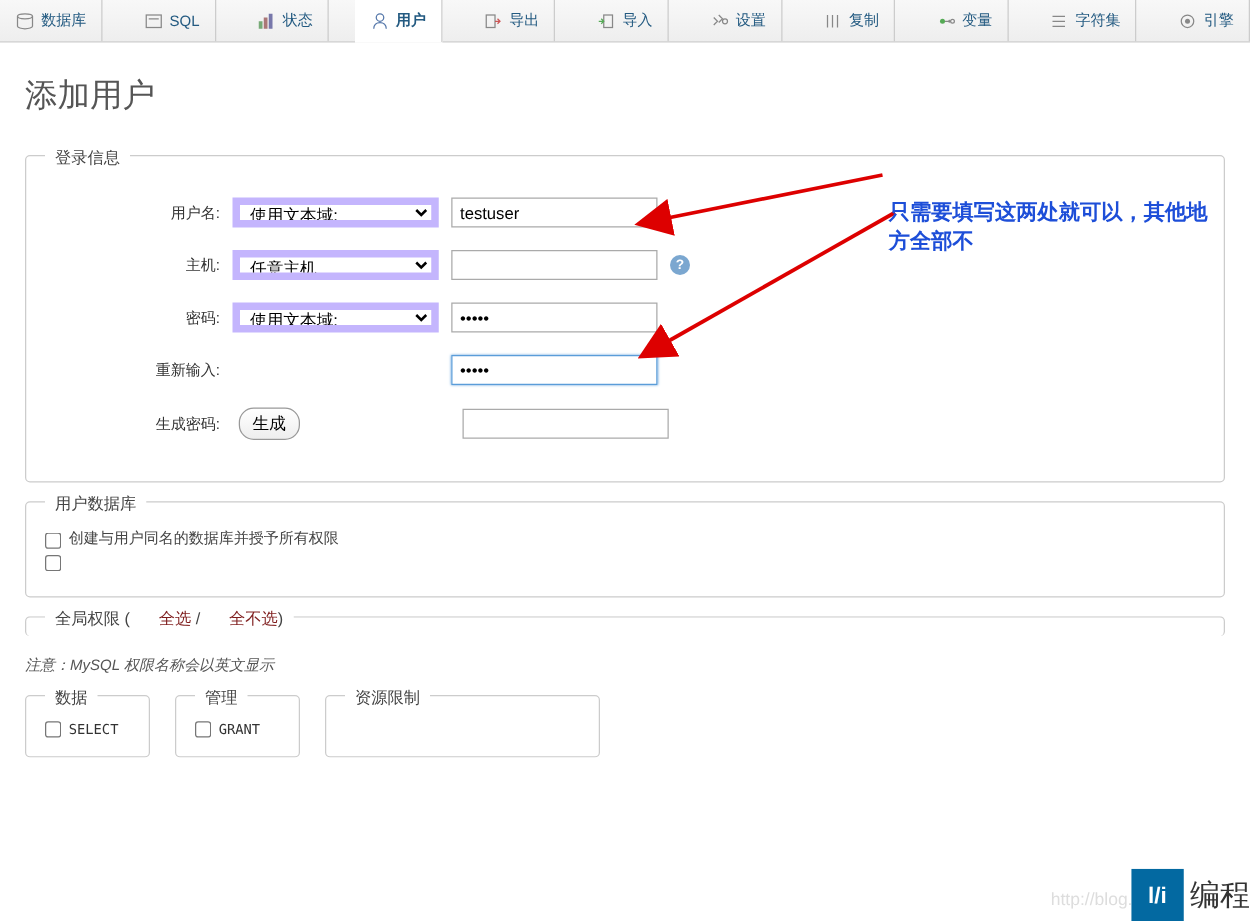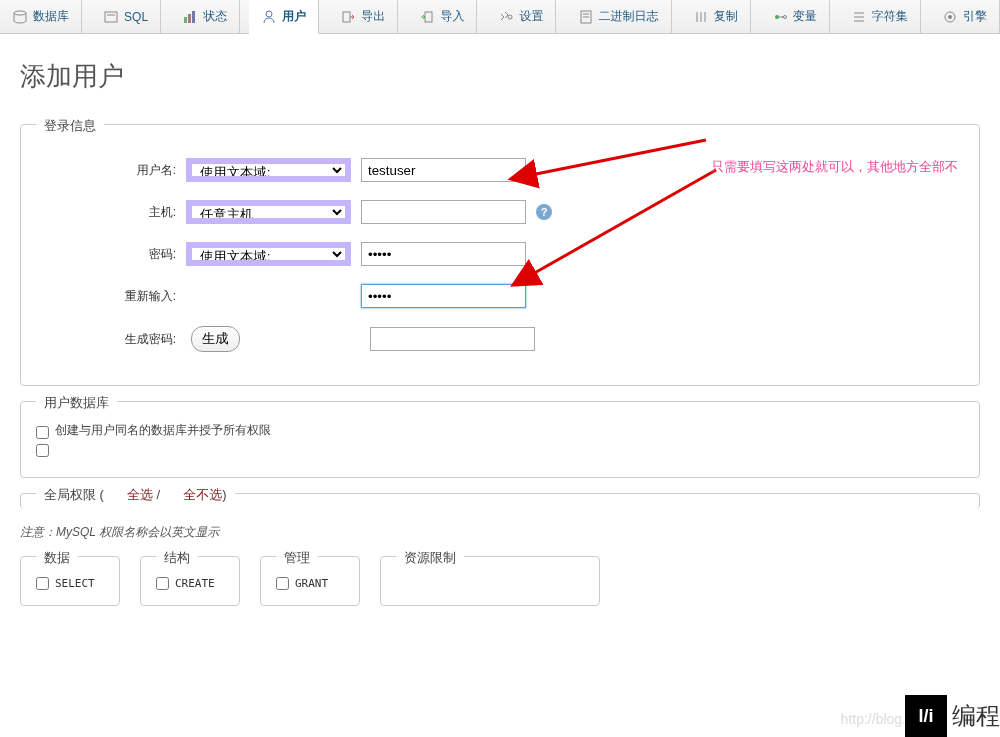--- a/index.html
+++ b/index.html
@@ -34,27 +34,27 @@
     
     .note { font-style: italic; color: #555; margin: 15px 20px; font-size: 12px; }
     
     
     .priv-groups { display: flex; gap: 20px; margin: 0 20px; }
     .priv-group { border: 1px solid #ccc; border-radius: 4px; padding: 15px 15px 10px; position: relative; min-width: 100px; }
     .priv-group.wide { min-width: 220px; }
     .priv-item { display: flex; align-items: center; gap: 6px; margin: 5px 0; font-family: monospace; font-size: 11px; color: #333; }
     
     
-    .annotation { position: absolute; color: #ec4899; font-size: 13px; }
+    .annotation { position: absolute; color: #1d4ed8; font-size: 17px; font-weight: bold; }
     .arrow { position: absolute; }
     .arrow svg { overflow: visible; }
     
     
     .logo-bottom { position: fixed; bottom: 0; right: 0; display: flex; align-items: center; }
-    .logo-badge { background: #000000; color: #fff; width: 42px; height: 42px; display: flex; align-items: center; justify-content: center; font-weight: bold; font-size: 18px; }
+    .logo-badge { background: #0369a1; color: #fff; width: 42px; height: 42px; display: flex; align-items: center; justify-content: center; font-weight: bold; font-size: 18px; }
     .logo-text { font-size: 24px; color: #333; margin-left: 5px; }
     .watermark { position: fixed; bottom: 10px; right: 80px; color: #ddd; font-size: 14px; }
     
     .tab-icon svg { width: 16px; height: 16px; }
   </style>
 </head>
 <body>
 
 <div class="tabs">
   <div class="tab">
@@ -99,28 +99,20 @@
           <path d="M2 8l4 0m-2-2l2 2-2 2" stroke="#5a5" fill="none"></path>
         </svg></span>
     <span>导入</span>
   </div>
   <div class="tab">
     <span class="tab-icon"><svg viewBox="0 0 16 16">
           <path d="M3 5l3 3-3 3m4-8l3 3-3 3" stroke="#888" fill="none"></path>
           <circle cx="12" cy="8" r="2" fill="none" stroke="#888"></circle>
         </svg></span>
     <span>设置</span>
-  </div>
-  <div class="tab">
-    <span class="tab-icon"><svg viewBox="0 0 16 16">
-          <rect x="3" y="2" width="10" height="12" fill="none" stroke="#888"></rect>
-          <line x1="5" y1="5" x2="11" y2="5" stroke="#888"></line>
-          <line x1="5" y1="8" x2="11" y2="8" stroke="#888"></line>
-        </svg></span>
-    <span>二进制日志</span>
   </div>
   <div class="tab">
     <span class="tab-icon"><svg viewBox="0 0 16 16">
           <line x1="4" y1="3" x2="4" y2="13" stroke="#888"></line>
           <line x1="8" y1="3" x2="8" y2="13" stroke="#888"></line>
           <line x1="12" y1="3" x2="12" y2="13" stroke="#888"></line>
         </svg></span>
     <span>复制</span>
   </div>
   <div class="tab">
@@ -224,27 +216,20 @@
 
 <div class="priv-groups">
   <div class="priv-group">
     <div class="legend">数据</div>
     <div class="priv-item">
       <input type="checkbox" style="">
       <span>SELECT</span>
     </div>
   </div>
   <div class="priv-group">
-    <div class="legend">结构</div>
-    <div class="priv-item">
-      <input type="checkbox" style="">
-      <span>CREATE</span>
-    </div>
-  </div>
-  <div class="priv-group">
     <div class="legend">管理</div>
     <div class="priv-item">
       <input type="checkbox" style="">
       <span>GRANT</span>
     </div>
   </div>
   <div class="priv-group wide">
     <div class="legend">资源限制</div>
     <div style="height:20px;"></div>
   </div>

